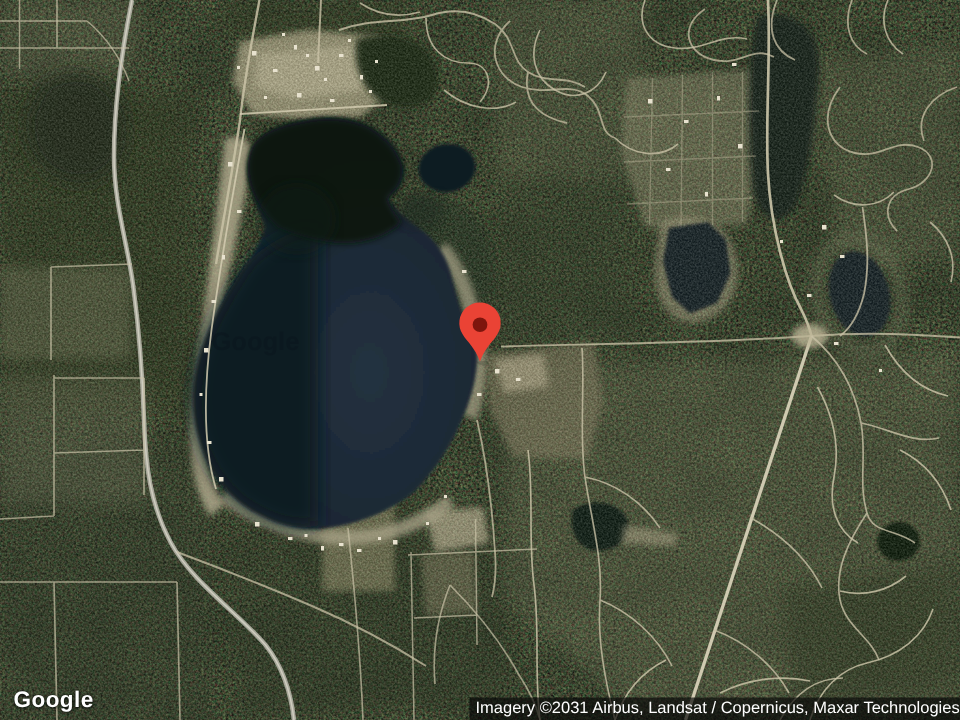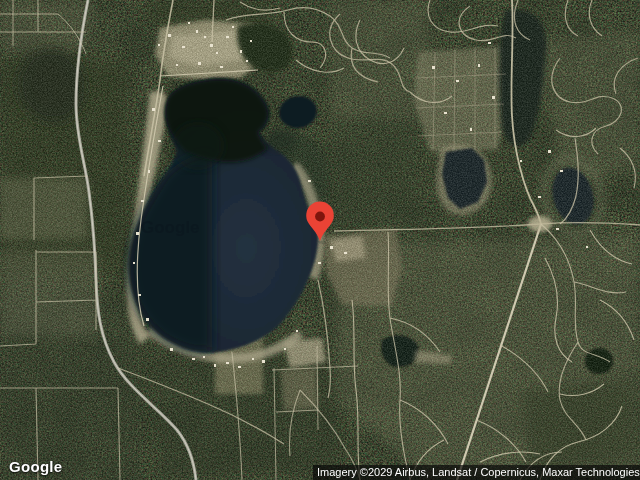--- a/index.html
+++ b/index.html
@@ -396,14 +396,14 @@
 
 <ellipse cx="322" cy="242" rx="4" ry="1.5" fill="rgba(0,0,0,0.15)"></ellipse>
 
 <path d="M320,241 C316.5,231.5 311.5,228 308.6,223.2 A13.8,13.8 0 1,1 331.4,223.2 C328.5,228 323.5,231.5 320,241 Z" fill="#ea4335"></path>
 
 <circle cx="320" cy="216.5" r="4.9" fill="#7e150d"></circle>
 </svg>
 
 <div class="google">Google</div>
 
-<div class="attr">Imagery ©2029 Airbus, Landsat / Copernicus, Maxar Technologies</div>
+<div class="attr">Imagery ©2031 Airbus, Landsat / Copernicus, Maxar Technologies</div>
 </div>
 
 </body></html>

